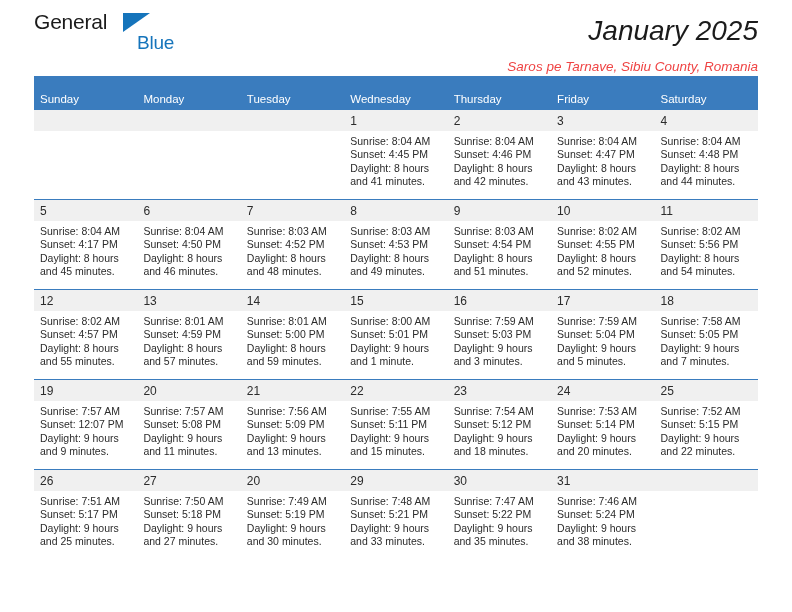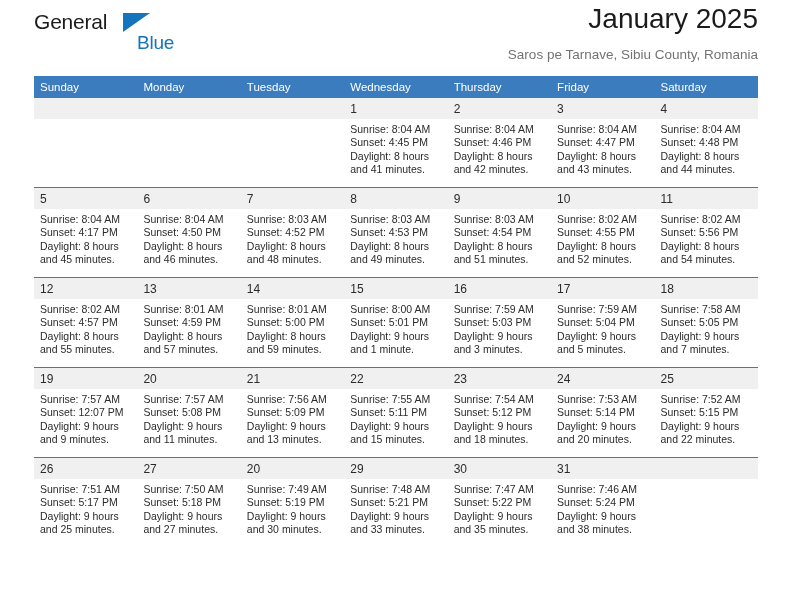--- a/index.html
+++ b/index.html
@@ -61,50 +61,51 @@
     left: 55px;
     top: 22px;
     font-size: 19px;
     letter-spacing: -0.2px;
     color: #1574bb;
     font-family: "Liberation Sans", sans-serif;
     margin-left: 48px;
   }
   .title-block {
     text-align: right;
-    padding-top: 2px;
+    padding-top: 14px;
+    font-style: italic;
   }
   .month-title {
     font-size: 28px;
     font-weight: normal;
     color: #1b1b1b;
     line-height: 34px;
     white-space: nowrap;
   }
   .location {
     font-size: 13.5px;
-    color: #737373;
+    color: #ef4444;
     line-height: 20px;
     margin-top: 9px;
     white-space: nowrap;
   }
 
   
   .calendar {
     width: 724px;
     border-collapse: collapse;
     table-layout: fixed;
   }
   .dow-row th {
     background: #3a7cbe;
     color: #ffffff;
     font-size: 11.5px;
     font-weight: normal;
     text-align: left;
-    padding: 5px 0 5px 6px;
+    padding: 17px 0 5px 6px;
     height: 20px;
     box-sizing: border-box;
   }
   .week-row > td {
     padding: 0;
     vertical-align: top;
     border-top: 1.3px solid #3a7cbe;
   }
   .week-row.first > td {
     border-top: none;

